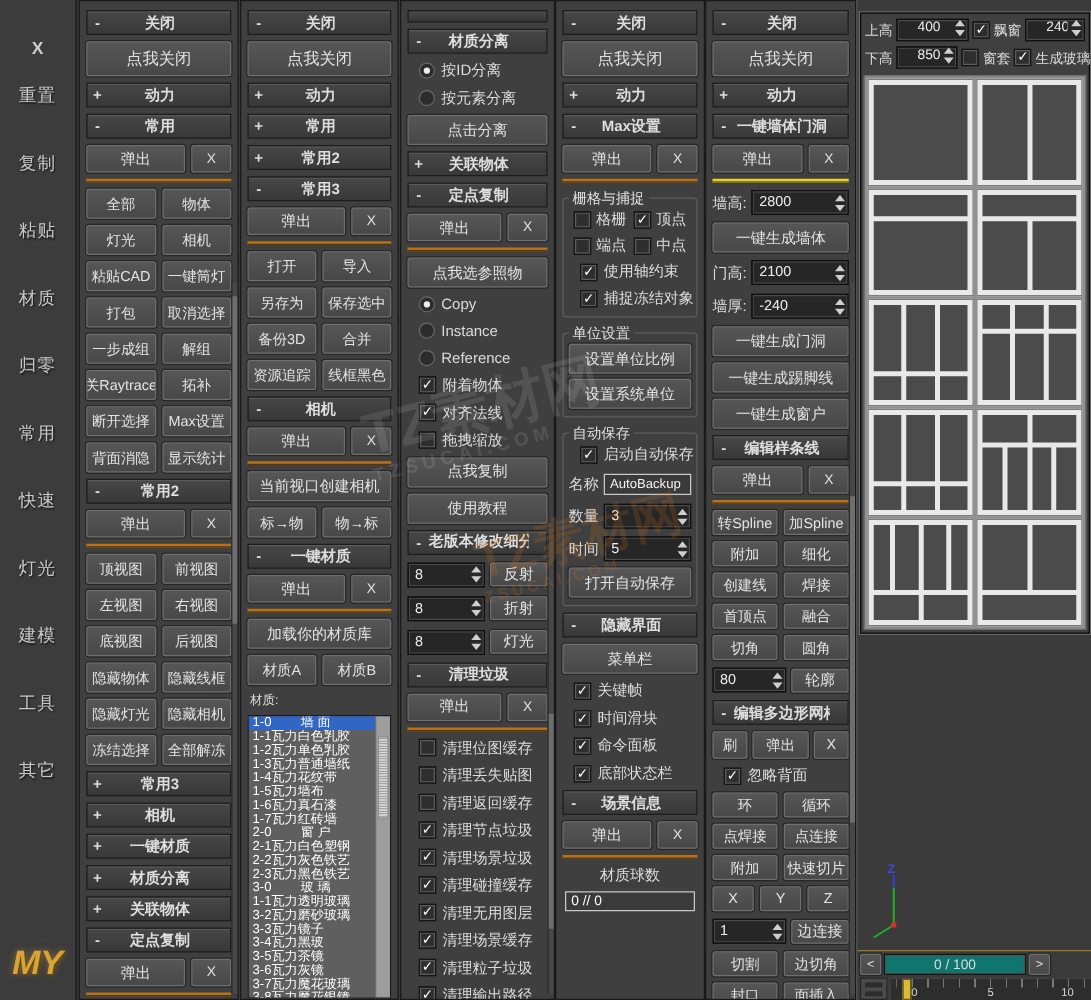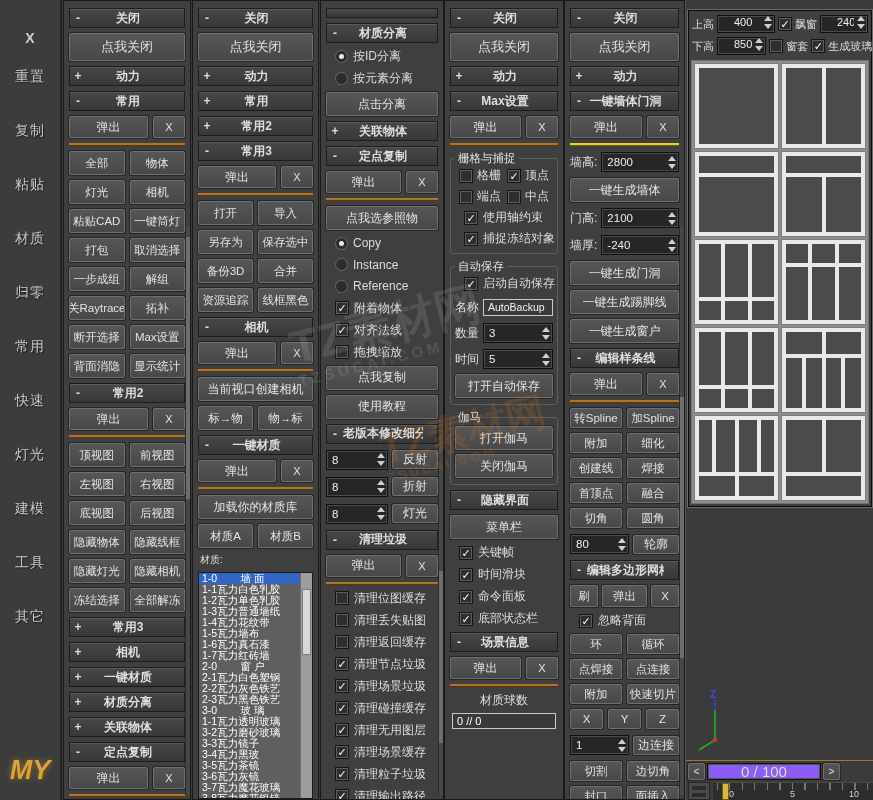--- a/index.html
+++ b/index.html
@@ -87,22 +87,22 @@
           color:#eee;font-size:11px;display:flex;align-items:flex-start;padding-left:16px;}
   .f1{width:52px;} .f2{width:30px;flex:1;}
   .wgrid{margin:3px 2px 2px;background:#8f8f8f;padding:2px;display:grid;grid-template-columns:1fr 1fr;gap:2px;border:1px solid #6e6e6e;}
   .wframe{height:86px;background:#e9e9e9;border:1px solid #7c7c7c;padding:4px;display:flex;flex-direction:column;gap:4px;box-sizing:border-box;}
   .wrow{display:flex;gap:4px;min-height:0;}
   .wpane{background:#4b4b4b;flex:1;}
   .gizmo{position:absolute;left:10px;top:688px;}
   .tsep{position:absolute;left:0;right:0;top:760px;height:1px;background:#9a7a22;}
   .trow1{position:absolute;left:0;right:0;top:763px;height:17px;display:flex;gap:2px;padding:1px 2px;align-items:center;box-sizing:border-box;}
   .tbtn{width:15px;height:15px;font-size:10px;}
-  .tframe{width:112px;height:15px;background:#8b5cf6;border:1px solid #141414;box-shadow:inset 0 0 0 1px #525252;
-          color:#dcdcdc;font-size:15px;display:flex;align-items:center;justify-content:center;}
+  .tframe{width:112px;height:15px;background:#0f766e;border:1px solid #141414;box-shadow:inset 0 0 0 1px #525252;
+          color:#dcdcdc;font-size:11px;display:flex;align-items:center;justify-content:center;}
   .trow2{position:absolute;left:0;right:0;top:782px;height:18px;display:flex;gap:3px;padding-left:2px;box-sizing:border-box;}
   .ticon{width:20px;background:#4a4a4a;border:1px solid #262626;position:relative;}
   .ticon::before{content:"";position:absolute;left:3px;right:3px;top:3px;height:4px;background:#2c2c2c;box-shadow:0 7px 0 #2c2c2c;}
   .ruler{flex:1;position:relative;background:#2d2d2d;border-top:1px solid #4a4a4a;overflow:hidden;}
   .ruler::before{content:"";position:absolute;left:4px;right:0;top:0;height:7px;
                  background:repeating-linear-gradient(90deg,#777 0 1px,transparent 1px 12.5px);}
   .tick{position:absolute;bottom:1px;font-size:9px;color:#d6d6d6;}
   .tk0{left:16px;} .tk5{left:77px;} .tk10{left:136px;}
   .thumb{position:absolute;left:9px;top:0;bottom:0;width:7px;background:#d7bb3a;border:1px solid #6e5a10;box-sizing:border-box;}
   
@@ -555,20 +555,25 @@
         <div class="optrow">
           <span class="cbox">✓</span>
           <span>使用轴约束</span>
         </div>
         <div class="optrow">
           <span class="cbox">✓</span>
           <span>捕捉冻结对象</span>
         </div>
       </fieldset>
       <fieldset>
+        <legend>单位设置</legend>
+        <div class="btn midbtn">设置单位比例</div>
+        <div class="btn midbtn">设置系统单位</div>
+      </fieldset>
+      <fieldset>
         <legend>自动保存</legend>
         <div class="optrow">
           <span class="cbox">✓</span>
           <span>启动自动保存</span>
         </div>
         <div class="spinrow">
           <span class="slabel">名称</span>
           <span class="inputfield">AutoBackup</span>
         </div>
         <div class="spinrow">
@@ -585,25 +590,20 @@
           <span class="slabel">时间</span>
           <div class="spinfield">
             <span class="spinval">5</span>
             <span class="spinners">
               <span class="tri-up"></span>
               <span class="tri-dn"></span>
             </span>
           </div>
         </div>
         <div class="btn midbtn">打开自动保存</div>
-      </fieldset>
-      <fieldset>
-        <legend>伽马</legend>
-        <div class="btn midbtn">打开伽马</div>
-        <div class="btn midbtn">关闭伽马</div>
       </fieldset>
       <div class="rollup">
         <span class="rtoggle">-</span>
         <span class="rlabel">隐藏界面</span>
       </div>
       <div class="btn midbtn">菜单栏</div>
       <div class="optrow">
         <span class="cbox">✓</span>
         <span>关键帧</span>
       </div>

